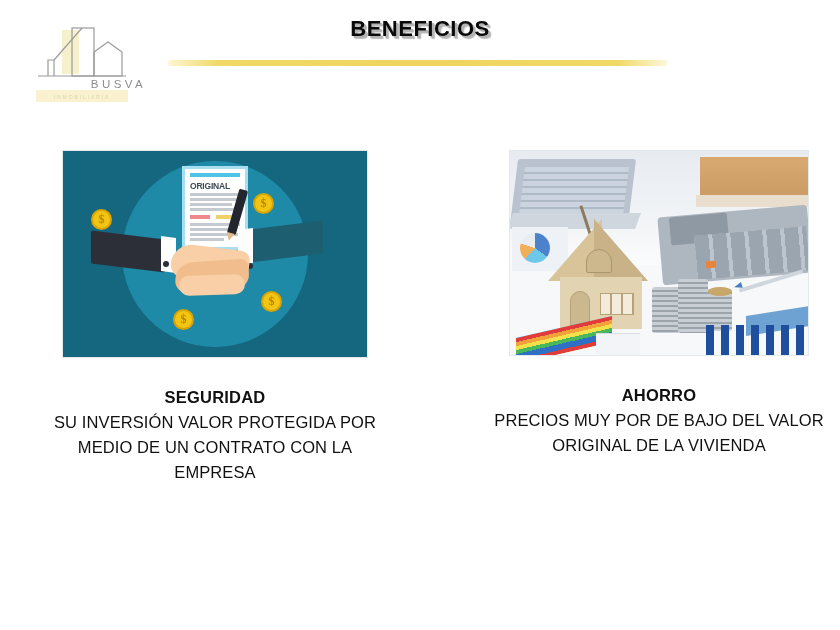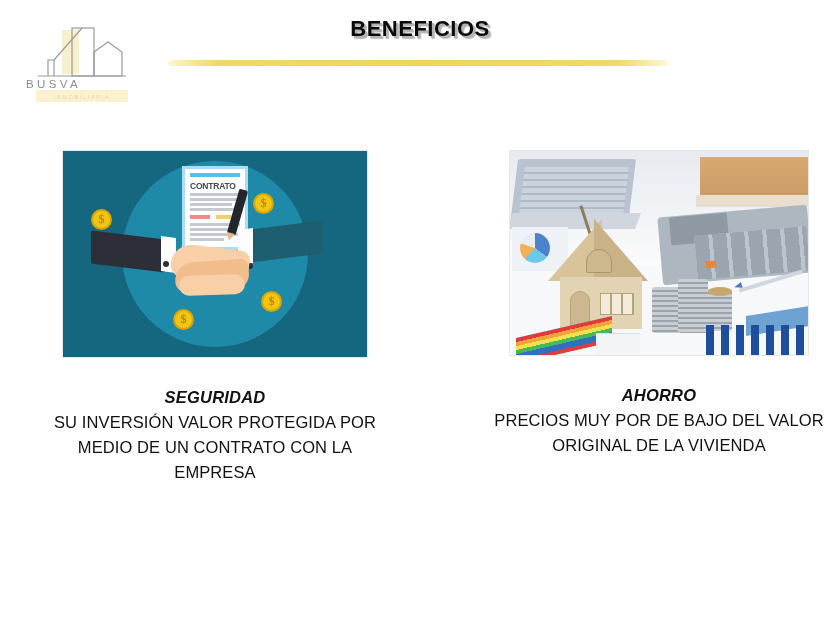--- a/index.html
+++ b/index.html
@@ -34,24 +34,24 @@
   }
   #brand-logo .logo-mark {
     position: absolute;
     left: 8px;
     top: 0;
     width: 96px;
     height: 56px;
   }
   #brand-logo .logo-wordmark {
     position: absolute;
-    left: 0;
+    left: 8px;
     top: 54px;
     width: 112px;
-    text-align: left;
+    text-align: right;
     font-size: 11.5px;
     letter-spacing: 3.4px;
     color: #8d8d8d;
     font-weight: 400;
     font-family: "Liberation Sans", sans-serif;
   }
   #brand-logo .logo-tagline {
     position: absolute;
     left: 0;
     top: 70px;
@@ -137,21 +137,20 @@
     color: #111111;
     font-size: 16.5px;
     line-height: 25px;
     font-family: "Liberation Sans", sans-serif;
   }
   .caption-heading {
     font-weight: bold;
     display: block;
     font-size: 16.5px;
     letter-spacing: .2px;
-    font-style: italic;
   }
   .caption-body {
     display: block;
     font-weight: 400;
     letter-spacing: .1px;
   }
   #caption-seguridad .caption-body { padding: 0 36px; }
   #caption-ahorro   .caption-body { padding: 0 22px; }
 
   
@@ -311,21 +310,21 @@
   <div class="card-figure" id="figure-contract">
     <div class="ill-circle"></div>
 
     <div class="coin" id="coin-left">$</div>
     <div class="coin" id="coin-right">$</div>
     <div class="coin" id="coin-bottomright">$</div>
     <div class="coin" id="coin-bottom">$</div>
 
     <div class="doc">
       <div class="doc-band"></div>
-      <div class="doc-title">CONTRATO</div>
+      <div class="doc-title">ORIGINAL</div>
       <div class="line" style="top:24px;width:50px;"></div>
       <div class="line" style="top:29px;width:50px;"></div>
       <div class="line" style="top:34px;width:42px;"></div>
       <div class="line" style="top:39px;width:50px;"></div>
       <div class="box" style="top:46px;left:5px;width:20px;background:#f08a8a;"></div>
       <div class="box" style="top:46px;left:31px;width:20px;background:#f0d06a;"></div>
       <div class="line" style="top:54px;width:50px;"></div>
       <div class="line" style="top:59px;width:44px;"></div>
       <div class="line" style="top:64px;width:50px;"></div>
       <div class="line" style="top:69px;width:34px;"></div>

